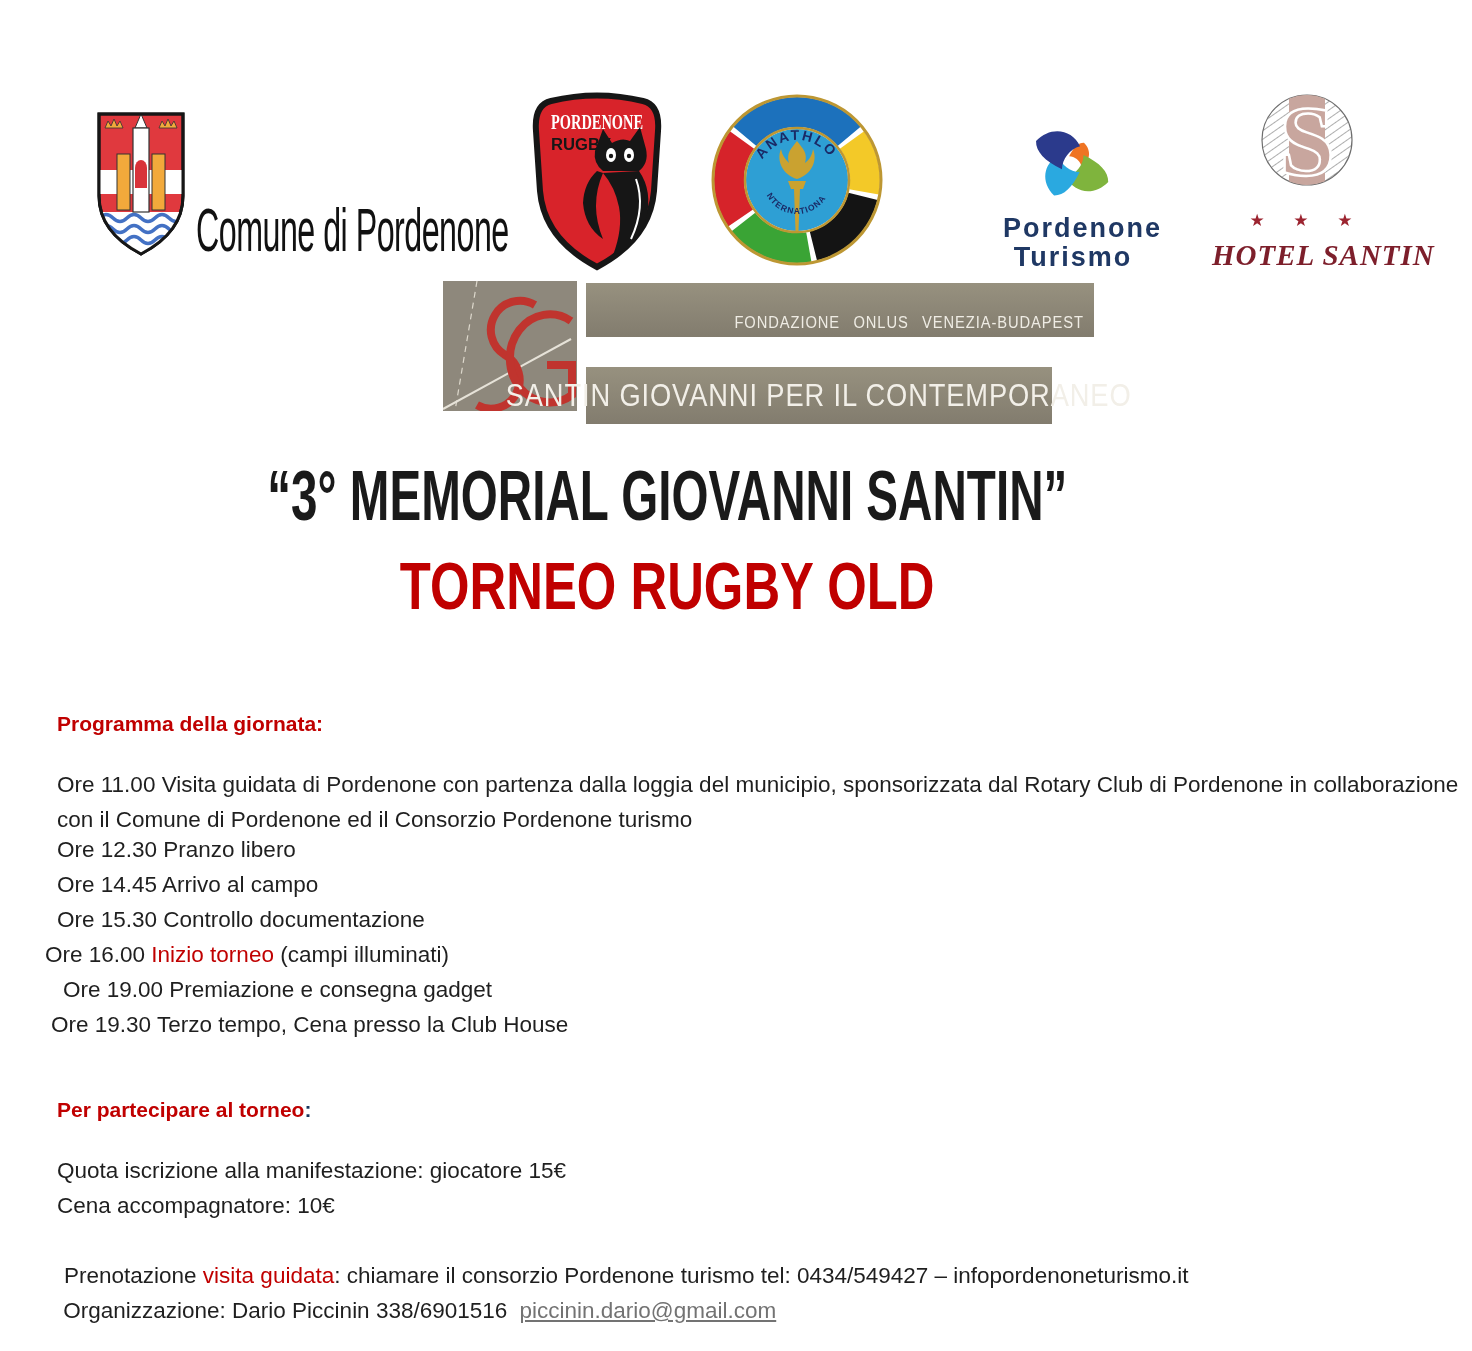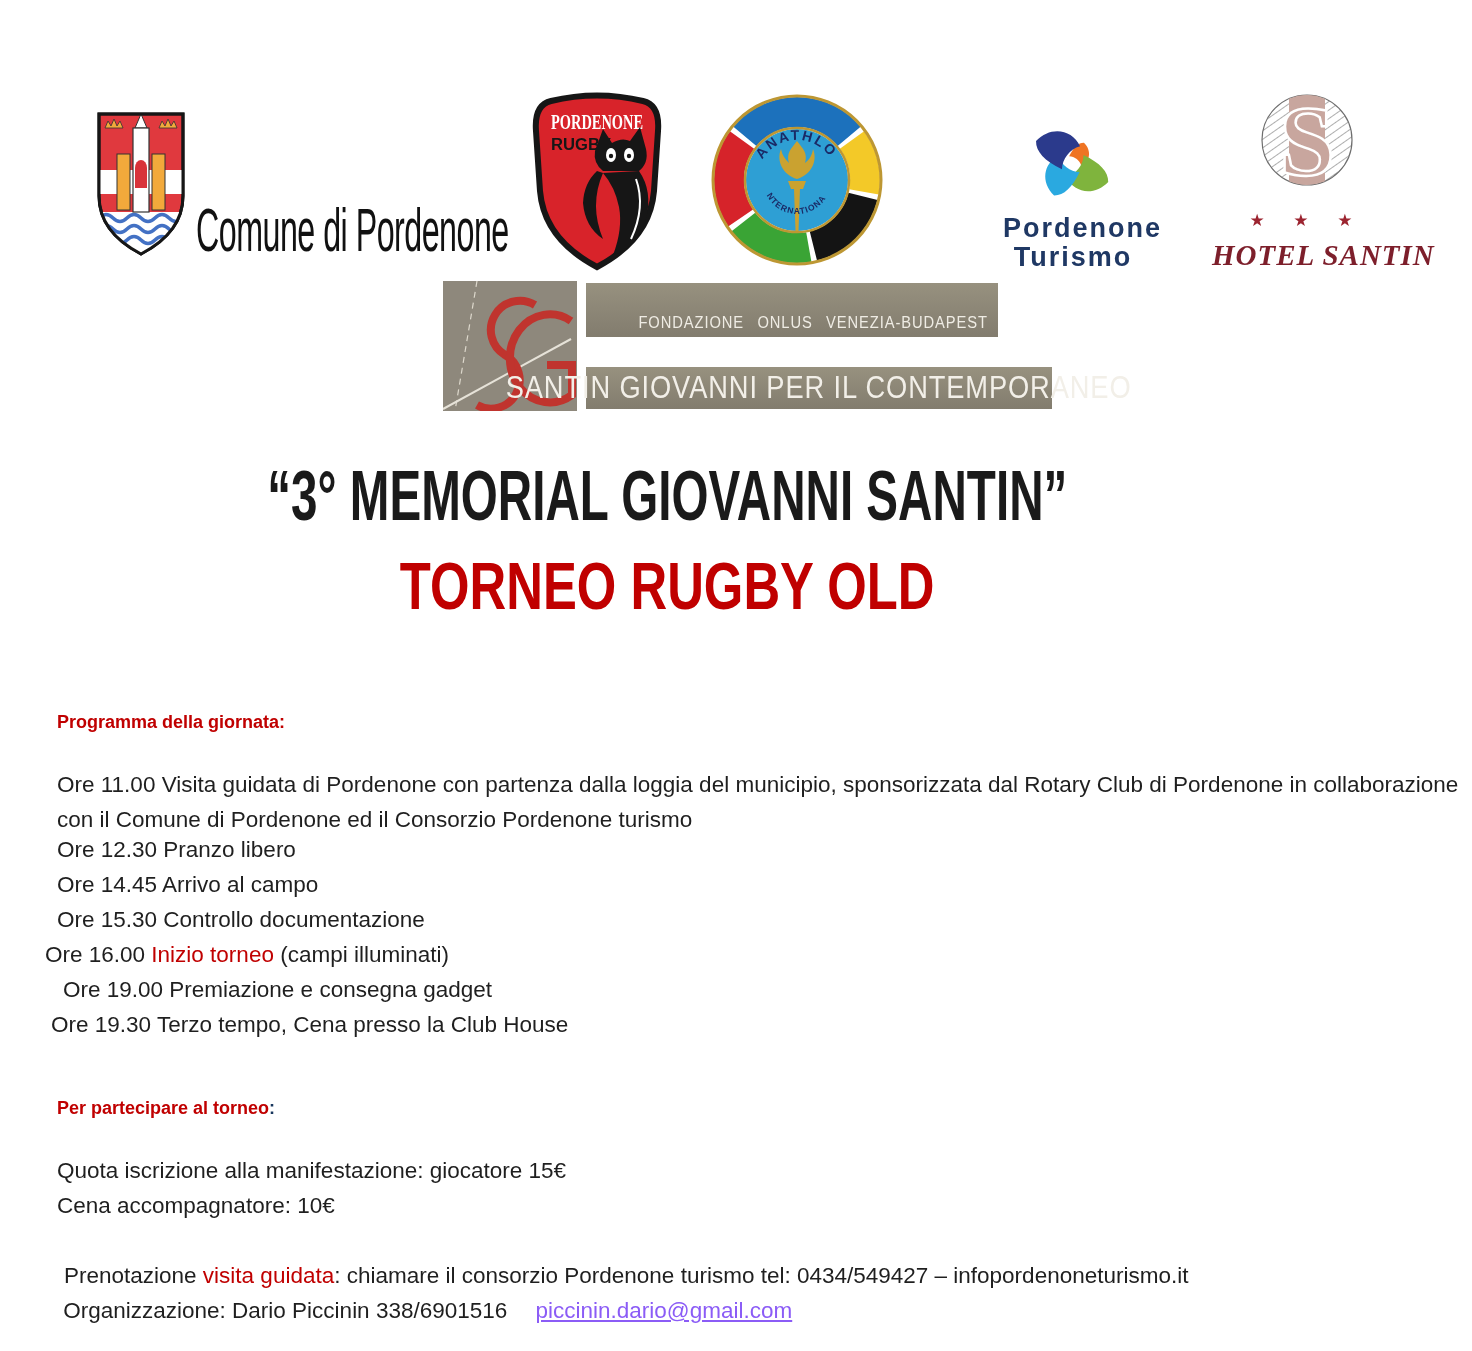--- a/index.html
+++ b/index.html
@@ -10,40 +10,40 @@
   .comune-text{font-size:62px;color:#111;letter-spacing:-1px;white-space:pre;
                transform:scaleX(.52);transform-origin:left top;}
   .turismo-text{font-size:27px;font-weight:bold;color:#1f3864;letter-spacing:2px;
                 text-align:center;line-height:29px;}
   .hotel-stars{font-size:17px;color:#9c2430;letter-spacing:12px;text-align:center;}
   .hotel-name{font-family:"Liberation Serif",serif;font-style:italic;font-weight:bold;
               font-size:29px;color:#7d1f2b;letter-spacing:1px;text-align:right;white-space:pre;}
   
   .sg-box{width:134px;height:130px;background:#8e887c;}
   .strip{background:linear-gradient(#97917f,#827c6e);}
-  .strip-top{width:412px;height:54px;display:flex;align-items:flex-end;justify-content:flex-end;
+  .strip-top{width:508px;height:54px;display:flex;align-items:flex-end;justify-content:flex-end;
              padding:0 10px 5px 0;box-sizing:border-box;}
   .strip-top span{font-size:16px;color:#efece4;letter-spacing:1px;word-spacing:9px;white-space:pre;
                   transform:scaleX(.92);transform-origin:right bottom;}
-  .strip-bottom{width:466px;height:42px;display:flex;align-items:center;justify-content:center;}
+  .strip-bottom{width:466px;height:57px;display:flex;align-items:center;justify-content:center;}
   .strip-bottom span{font-size:31px;color:#f2efe8;letter-spacing:1px;white-space:pre;
                      transform:scaleX(.88);transform-origin:center;}
   
   .title-row{left:0;width:1316px;text-align:center;white-space:pre;}
   .title-inner{display:inline-block;font-weight:bold;transform-origin:center top;}
   .t1{font-size:70px;color:#1a1a1a;transform:scaleX(.68);line-height:76px;}
   .t2{font-size:66px;color:#c00000;transform:scaleX(.77);line-height:72px;}
   .t3{font-size:70px;color:#1a1a1a;transform:scaleX(.71);line-height:78px;}
   .red{color:#c00000;}
   
-  .sec-head{font-size:18px;font-weight:bold;color:#c00000;white-space:pre;}
+  .sec-head{font-size:21px;font-weight:bold;color:#c00000;white-space:pre;}
   .sec-head .colon{color:#17365d;}
   .body-line{font-size:22.5px;color:#1f1f1f;white-space:pre;}
   .body-par{font-size:22.5px;color:#1f1f1f;width:1420px;line-height:35px;}
-  .email-link{color:#8b5cf6;text-decoration:underline;margin-left:22px;}
+  .email-link{color:#737373;text-decoration:underline;margin-left:6px;}
 </style>
 </head>
 <body>
 
 <div id="page">
 
   <svg class="abs" style="left:93px;top:108px;" width="96" height="150" viewBox="0 0 96 150">
     <defs>
       <clipPath id="comShield">
           <path d="M6,6 H90 V88 Q90,124 48,146 Q6,124 6,88 Z"></path>

